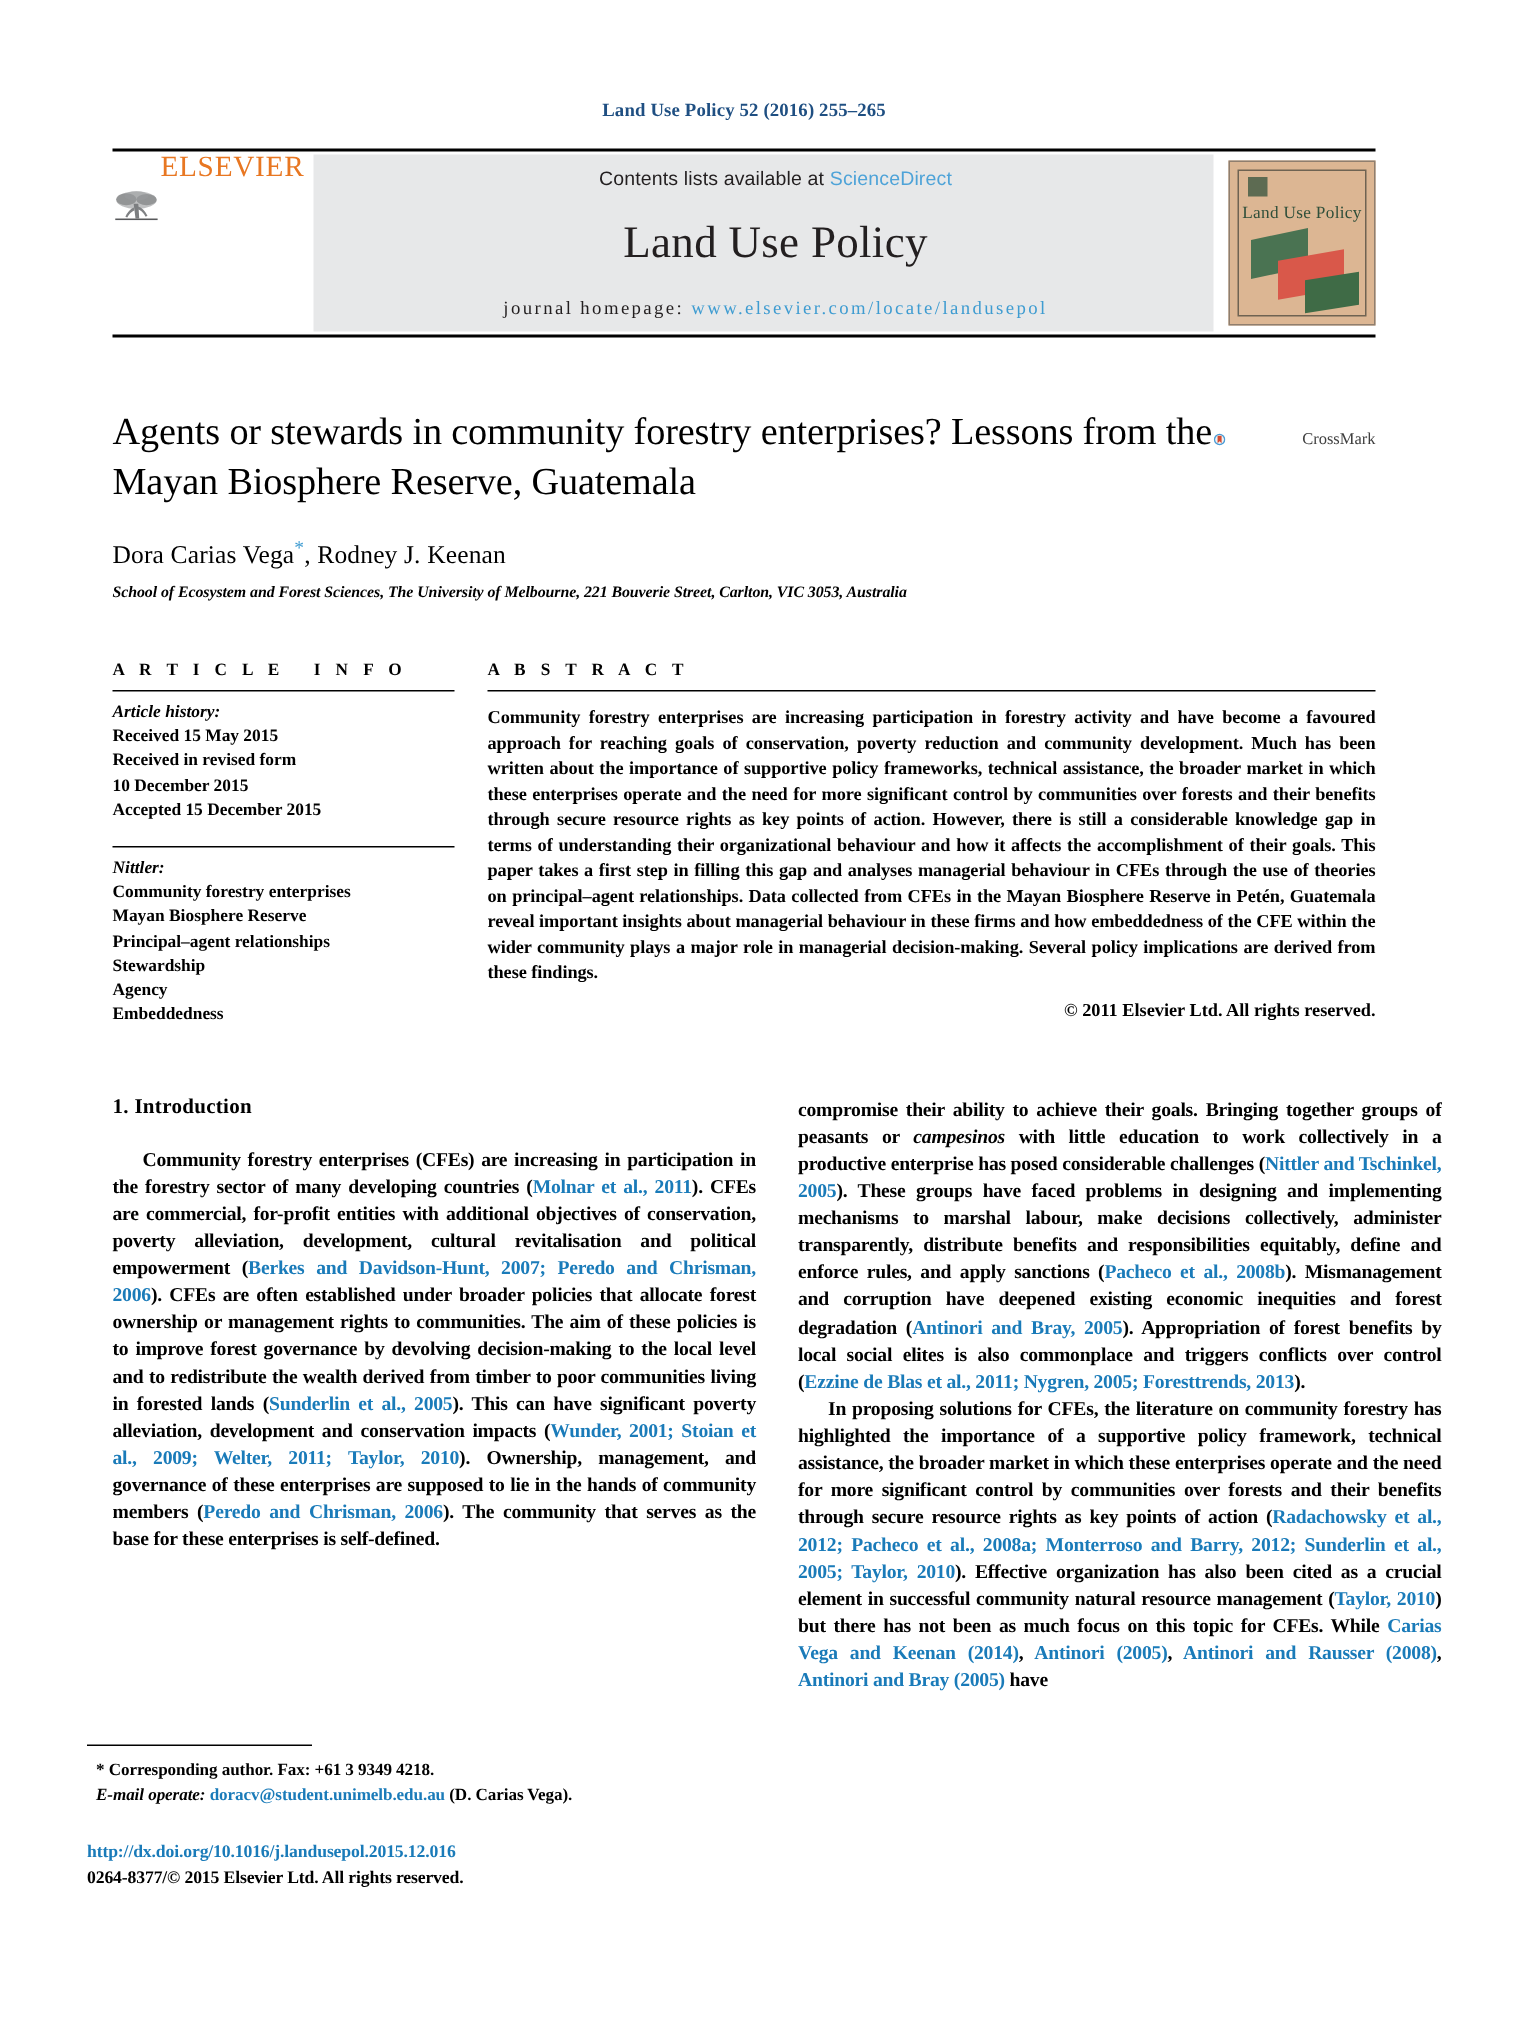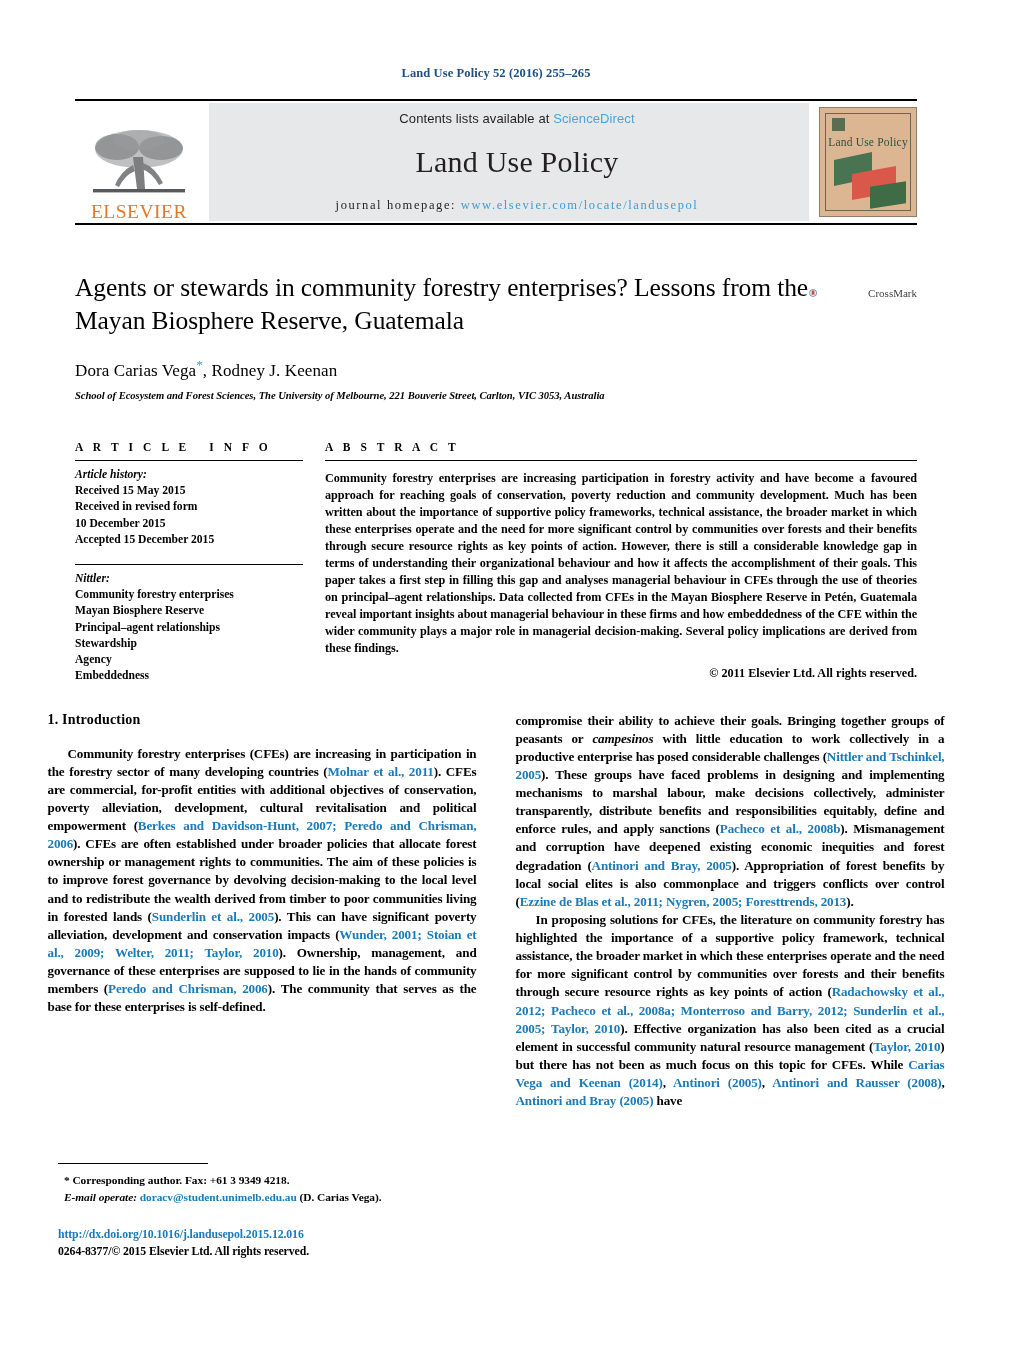--- a/index.html
+++ b/index.html
@@ -40,23 +40,23 @@
     border-bottom: 2.2px solid #000;
     height: 122px;
     display: flex;
     align-items: stretch;
     position: relative;
   }
   .elsevier-logo {
     width: 128px;
     flex: 0 0 128px;
     display: flex;
-    flex-direction: column;
+    flex-direction: row;
     justify-content: flex-end;
-    align-items: center;
+    align-items: flex-start;
     padding-bottom: 2px;
   }
   .tree-svg { display:block; }
   .elsevier-word {
     font-family: "Liberation Serif", serif;
     font-size: 19.5px;
     letter-spacing: 0.5px;
     color: #E87722;
     font-weight: normal;
     line-height: 1;
@@ -201,25 +201,24 @@
   }
   .copyright {
     text-align: right;
     font-size: 12.2px;
     font-weight: bold;
     margin-top: 9px;
   }
 
   
   .body-wrap {
-    margin-top: 27px;
-    display: flex;
-    gap: 39px;
-    position: relative;
-    justify-content: center;
+    margin-top: 46px;
+    display: flex;
+    gap: 28px;
+    position: relative;
   }
   .col { width: 429px; flex: 0 0 429px; position: relative; }
   .col-right { width: 429px; flex: 0 0 429px; }
   h2.section-title {
     font-size: 14px;
     font-weight: bold;
     margin: 0 0 17px 0;
     letter-spacing: 0.2px;
   }
   p.body-p {

